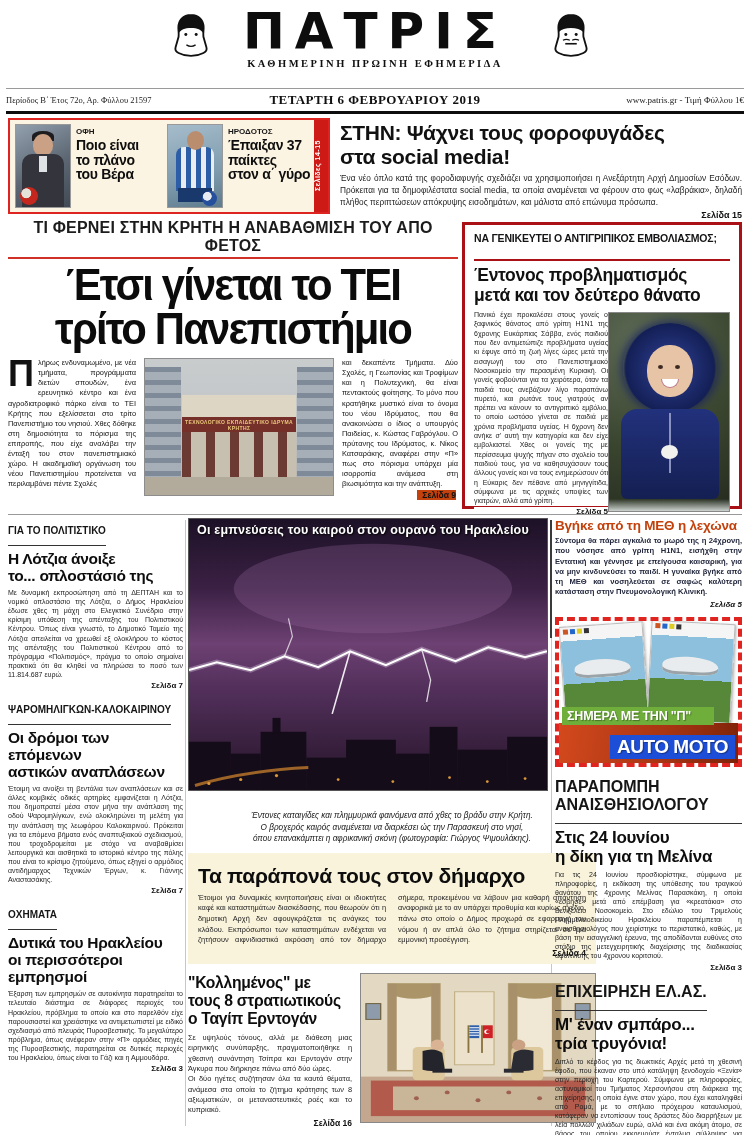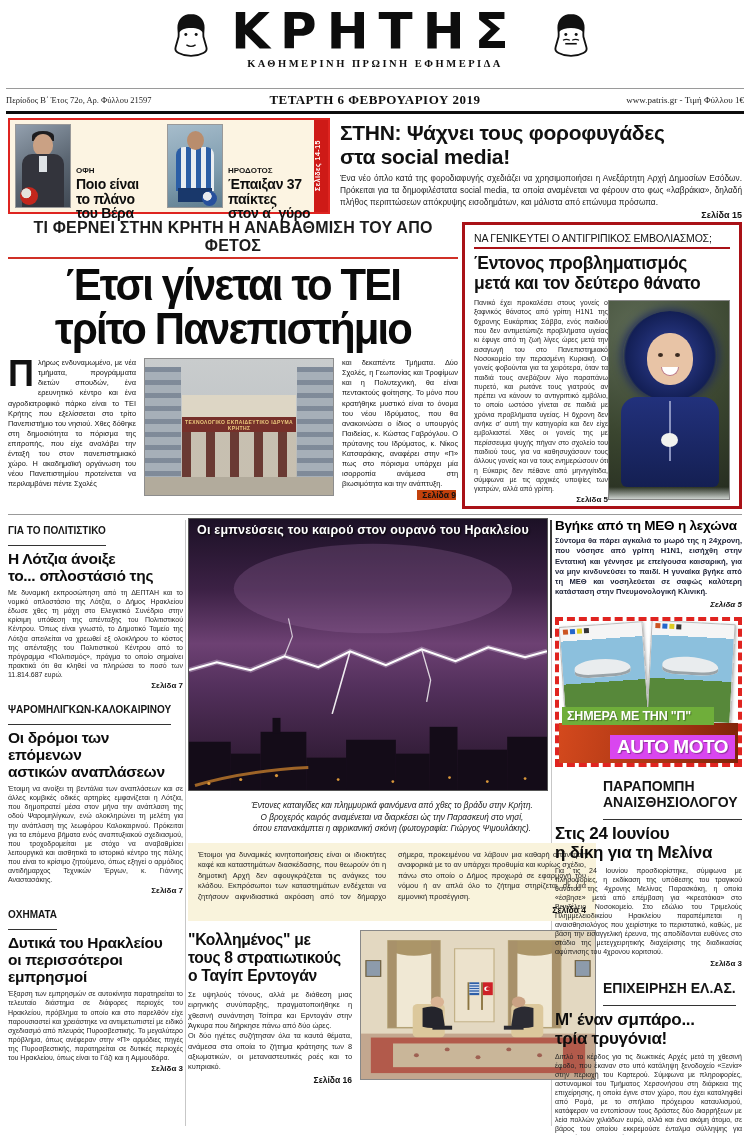--- a/index.html
+++ b/index.html
@@ -36,21 +36,21 @@
   .pp-left .hair { position:absolute; top:6px; left:16px; width:22px; height:10px; border-radius:50% 50% 0 0; background:#1d1d1f; }
   .pp-left .suit { position:absolute; top:29px; left:6px; width:42px; height:55px; border-radius:10px 10px 0 0; background:#33343c; }
   .pp-left .shirt { position:absolute; top:31px; left:23px; width:8px; height:16px; background:#dfe3e6; }
   .pp-left .ball { position:absolute; bottom:2px; left:4px; width:18px; height:18px; border-radius:50%; background:radial-gradient(circle at 35% 35%, #e5e2da 0 28%, #c3271d 32%); }
   .pp-right { background:linear-gradient(165deg,#a6bccb 0%,#7e9cae 60%,#5d7b8d 100%); }
   .pp-right .shirt { position:absolute; top:22px; left:8px; width:38px; height:44px; border-radius:8px 8px 0 0;
      background:repeating-linear-gradient(90deg,#2b5ea6 0 5px,#e9edf1 5px 10px); }
   .pp-right .head { position:absolute; top:6px; left:19px; width:17px; height:19px; border-radius:50%; background:#b98d6d; }
   .pp-right .shorts { position:absolute; top:63px; left:10px; width:34px; height:14px; background:#19386b; }
   .pp-right .ball { position:absolute; bottom:1px; right:5px; width:15px; height:15px; border-radius:50%; background:radial-gradient(circle at 35% 35%,#e8ebef 0 30%,#27509c 34%); }
-  .promo-text { padding-top:3px;margin-top:39px; }
+  .promo-text { padding-top:3px; }
   .promo-kicker { font-size:8px; font-weight:bold; color:#161616; }
   .promo-title { font-size:14px; font-weight:900; line-height:1.05; letter-spacing:-0.3px; color:#0e0e0e; margin-top:2px; }
   .pages-strip { width:14px; margin-left:auto; background:#ce1a17; color:#fff; font-size:7px; font-weight:bold;
     writing-mode:vertical-rl; transform:rotate(180deg); text-align:center; letter-spacing:0.5px; padding:2px 0; }
 
   
   .aade { position:absolute; top:121px; left:340px; width:402px; }
   .aade-headline { font-size:21px; font-weight:800; line-height:1.12; letter-spacing:-0.3px; }
   .aade-body { margin-top:5px; font-size:8.3px; line-height:1.42; color:#222; }
   .aade .page-ref { font-size:9px; }
@@ -76,21 +76,21 @@
   .tei-center { position:absolute; left:37px; right:37px; top:36px; bottom:18px; background:#ddd6c5; }
   .tei-sign { position:absolute; left:0; right:0; top:22px; height:15px; background:#76302a; color:#eac87c;
      font-size:5px; font-weight:bold; letter-spacing:0.4px; display:flex; align-items:center; justify-content:center; text-align:center; }
   .tei-cols { position:absolute; left:0; right:0; top:37px; bottom:0;
      background:repeating-linear-gradient(90deg,#6a3a33 0 9px, rgba(40,30,28,.12) 9px 24px); }
   .tei-ground { position:absolute; left:0; right:0; bottom:0; height:18px; background:#b2ab9c; }
   .tei-flag { position:absolute; top:26px; width:1.5px; height:11px; background:#777; }
 
   
   .flu-box { position:absolute; top:222px; left:462px; width:280px; height:287px; border:3px solid #a91117; background:#fff; padding:7px 9px; }
-  .flu-kicker { font-size:10.5px; font-weight:normal; letter-spacing:-0.2px; padding-bottom:3px; border-bottom:2px solid #a91117; color:#141414; }
+  .flu-kicker { font-size:10.5px; font-weight:bold; letter-spacing:-0.2px; padding-bottom:15px; border-bottom:2px solid #a91117; color:#141414; }
   .flu-headline { margin-top:5px; font-size:17.5px; font-weight:800; line-height:1.12; letter-spacing:-0.3px; }
   .flu-content { position:relative; margin-top:5px; height:206px; }
   .flu-body { width:134px; height:196px; overflow:hidden; font-size:7px; line-height:1.33; color:#222; }
   .flu-page { position:absolute; left:0; bottom:0; width:134px; text-align:right; font-weight:bold; font-size:8px; background:#fff; }
   .flu-photo { position:absolute; right:0; top:2px; width:122px; height:200px; border:1px solid #888; overflow:hidden;
      background:radial-gradient(circle at 25% 15%,#5d6a55 0%,#3a452f 55%,#252b1f 100%); }
   .flu-photo .hood { position:absolute; top:10px; left:14px; width:94px; height:90px; border-radius:50%;
      background:radial-gradient(circle,#223076 35%,#131f55 68%, rgba(19,31,85,0) 74%); box-shadow:0 0 8px 2px rgba(25,35,95,.8); }
   .flu-photo .face { position:absolute; top:32px; left:38px; width:46px; height:52px; border-radius:48%; background:#e8c4a6; }
   .flu-photo .eye { position:absolute; width:5px; height:4px; border-radius:50%; background:#3a2a20; top:52px; }
@@ -124,71 +124,71 @@
   .donations-title { text-align:center; font-weight:bold; font-size:10.5px; letter-spacing:0.5px; margin-bottom:4px; }
   .donations-body { columns:2; column-gap:9px; font-size:6.8px; line-height:1.38; text-align:justify; color:#222; }
 
   
   .center-col { position:absolute; top:518px; left:188px; width:408px; height:617px; overflow:hidden; }
   .storm { position:relative; width:360px; height:273px; overflow:hidden; border:1px solid #555;
      background:linear-gradient(#1c1126 0%, #3c2145 26%, #6d4173 46%, #53305c 62%, #241427 100%); }
   .storm-title { position:absolute; top:4px; left:8px; right:8px; color:#fff; font-size:12.5px; font-weight:bold;
      letter-spacing:0.2px; text-shadow:1px 1px 2px #000; z-index:3; }
   .storm svg { position:absolute; inset:0; z-index:2; }
-  .storm-caption { margin-top:9px; text-align:center; font-size:8.2px; line-height:1.42; font-style:italic; color:#151515; }
+  .storm-caption { margin-top:19px; text-align:center; font-size:8.2px; line-height:1.42; font-style:italic; color:#151515; }
   .shops { margin-top:8px; background:#f9f3dc; padding:7px 10px 6px; }
   .shops .kicker-s { font-size:11.5px; border-bottom-width:1.5px; }
   .shops .hl { font-size:21px; line-height:1.05; margin:5px 0 6px; }
   .shops .bd { columns:2; column-gap:12px; font-size:7.4px; line-height:1.42; }
   .shops .page-ref { font-size:8.5px; }
   .erdogan { margin-top:9px; display:flex; gap:8px; }
   .erdogan-left { width:164px; }
   .erdogan .hl { font-size:16.5px; line-height:1.12; transform:scaleX(0.95); transform-origin:left; width:106%; }
   .erdogan .bd { margin-top:5px; font-size:7.4px; line-height:1.4; }
   .erdogan-photo { flex:1; height:150px; border:1px solid #888; overflow:hidden; }
 
   
   .right-col { position:absolute; top:518px; left:555px; width:187px; height:617px; overflow:hidden; }
-  .meth-hl { color:#000000; font-size:13.5px; font-weight:800; letter-spacing:-0.2px; }
+  .meth-hl { color:#c2410c; font-size:13.5px; font-weight:800; letter-spacing:-0.2px; }
   .meth-bd { margin-top:3px; font-size:7.6px; font-weight:bold; line-height:1.35; color:#23283d; text-align:justify; }
   .meth-page { font-style:italic; }
   .automoto { position:relative; margin-top:8px; width:187px; height:150px; border:4px dashed #e02420; background:#fff; overflow:hidden; }
   .am-cover { position:absolute; width:84px; height:100px; border:1px solid #bbb; background:linear-gradient(#f5f5f5 0 14%, #8cc0dd 14% 58%, #57883a 58% 100%); box-shadow:1px 1px 3px rgba(0,0,0,.3); }
   .am-cover .logos { position:absolute; top:2px; left:3px; display:flex; gap:2px; }
   .am-cover .logos i { width:5px; height:5px; display:block; }
   .am-cover .car { position:absolute; top:34px; left:12px; width:56px; height:18px; border-radius:45% 55% 30% 30%; background:#e9ecee; box-shadow:inset 0 -3px 0 #9aa3a8; }
   .am-c1 { left:3px; top:3px; transform:rotate(-4deg); }
   .am-c2 { left:90px; top:1px; transform:rotate(3deg); }
   .am-strip { position:absolute; left:0; right:0; bottom:0; height:40px; background:linear-gradient(100deg,#d4491d 0%,#a63413 60%,#7d2309 100%); }
   .am-banner1 { position:absolute; left:3px; right:24px; top:86px; background:#6fae3a; color:#fff; font-weight:900;
      font-size:12.5px; letter-spacing:-0.2px; padding:2px 5px; text-shadow:1px 1px 1px rgba(0,0,0,.35); }
-  .am-banner2 { position:absolute; right:3px; bottom:4px; background:#d946ef; color:#fff; font-weight:900;
+  .am-banner2 { position:absolute; right:3px; bottom:4px; background:#1d4ed8; color:#fff; font-weight:900;
      font-size:19px; letter-spacing:-0.5px; padding:1px 7px; text-shadow:1px 1px 1px rgba(0,0,0,.35); }
   .melina, .elas { margin-top:11px; }
-  .right-col .kicker-s { font-size:14px;margin-left:48px; }
+  .right-col .kicker-s { font-size:16px; }
   .right-col .hl { font-size:17px; line-height:1.12; margin:4px 0 4px; }
   .right-col .bd { font-size:7px; line-height:1.3; }
   .right-col .page-ref { font-size:8px; }
 </style>
 </head>
 <body>
 
 <div id="page">
 
   <header class="masthead">
     <span class="portrait left">
       <svg viewBox="0 0 40 44" width="46" height="52">
           <path d="M20 2c-7 0-11 5-11 11 0 3 .6 5 .2 8l-2.6 9c-.6 2 .6 4 2.6 5 3.4 1.8 7.4 2.6 10.8 2.6s7.4-.8 10.8-2.6c2-1 3.2-3 2.6-5l-2.6-9c-.4-3 .2-5 .2-8 0-6-4-11-11-11z" fill="#fff" stroke="#111" stroke-width="1.6"></path>
           <path d="M20 2c-7 0-11 5-11 11 0 2 .3 3.4.3 5 2-3 5-4.6 10.7-4.6 5.7 0 8.7 1.6 10.7 4.6 0-1.6.3-3 .3-5 0-6-4-11-11-11z" fill="#111"></path>
           <circle cx="15.5" cy="19" r="1.3" fill="#111"></circle>
           <circle cx="24.5" cy="19" r="1.3" fill="#111"></circle>
           <path d="M16 28c2.5 1.6 5.5 1.6 8 0" stroke="#111" stroke-width="1.1" fill="none"></path>
         </svg>
     </span>
-    <div class="masthead-title">ΚΡΗΤΗΣ</div>
+    <div class="masthead-title">ΠΑΤΡΙΣ</div>
     <div class="masthead-sub">ΚΑΘΗΜΕΡΙΝΗ ΠΡΩΙΝΗ ΕΦΗΜΕΡΙΔΑ</div>
     <span class="portrait right">
       <svg viewBox="0 0 40 44" width="46" height="52">
           <path d="M20 2c-7 0-11 5-11 11 0 3 .6 5 .2 8l-2.6 9c-.6 2 .6 4 2.6 5 3.4 1.8 7.4 2.6 10.8 2.6s7.4-.8 10.8-2.6c2-1 3.2-3 2.6-5l-2.6-9c-.4-3 .2-5 .2-8 0-6-4-11-11-11z" fill="#fff" stroke="#111" stroke-width="1.6"></path>
           <path d="M20 2c-7 0-11 5-11 11 0 1.4.2 2.6.2 4 2.6-2.4 6-3.6 10.8-3.6 4.8 0 8.2 1.2 10.8 3.6 0-1.4.2-2.6.2-4 0-6-4-11-11-11z" fill="#111"></path>
           <circle cx="15.5" cy="19" r="1.3" fill="#111"></circle>
           <circle cx="24.5" cy="19" r="1.3" fill="#111"></circle>
           <path d="M15 27h10" stroke="#111" stroke-width="1.4"></path>
           <path d="M13 24c2-1 4-1 6 0M21 24c2-1 4-1 6 0" stroke="#111" stroke-width="1" fill="none"></path>
         </svg>
@@ -351,20 +351,21 @@
           <circle cx="300" cy="264" r="1.4"></circle>
             <circle cx="338" cy="261" r="1.4"></circle>
         </g>
       </svg>
     </div>
     <p class="storm-caption pre">Έντονες καταιγίδες και πλημμυρικά φαινόμενα από χθες το βράδυ στην Κρήτη.
 Ο βροχερός καιρός αναμένεται να διαρκέσει ώς την Παρασκευή στο νησί,
 όπου επανακάμπτει η αφρικανική σκόνη (φωτογραφία: Γιώργος Ψιμουλάκης).</p>
 
     <div class="shops">
+      <h3 class="hl">Τα παράπονά τους στον δήμαρχο</h3>
       <p class="bd jtext">Έτοιμοι για δυναμικές κινητοποιήσεις είναι οι ιδιοκτήτες καφέ και καταστημάτων διασκέδασης, που θεωρούν ότι η δημοτική Αρχή δεν αφουγκράζεται τις ανάγκες του κλάδου. Εκπρόσωποι των καταστημάτων ενδέχεται να ζητήσουν αιφνιδιαστικά ακρόαση από τον δήμαρχο σήμερα, προκειμένου να λάβουν μια καθαρή απάντηση αναφορικά με το αν υπάρχει προθυμία και κυρίως σχέδιο, πάνω στο οποίο ο Δήμος προχωρά σε εφαρμογή του νόμου ή αν απλά όλο το ζήτημα στηρίζεται σε μια εμμονική προσέγγιση.</p>
       <div class="page-ref">Σελίδα 4</div>
     </div>
 
     <div class="erdogan">
       <div class="erdogan-left">
         <h3 class="hl pre">"Κολλημένος" με
 τους  8 στρατιωτικούς
 ο Ταγίπ Ερντογάν</h3>
         <p class="bd jtext pre">Σε υψηλούς τόνους, αλλά με διάθεση μιας ειρηνικής συνύπαρξης, πραγματοποιήθηκε η χθεσινή συνάντηση Τσίπρα και Ερντογάν στην Άγκυρα που διήρκησε πάνω από δύο ώρες.

